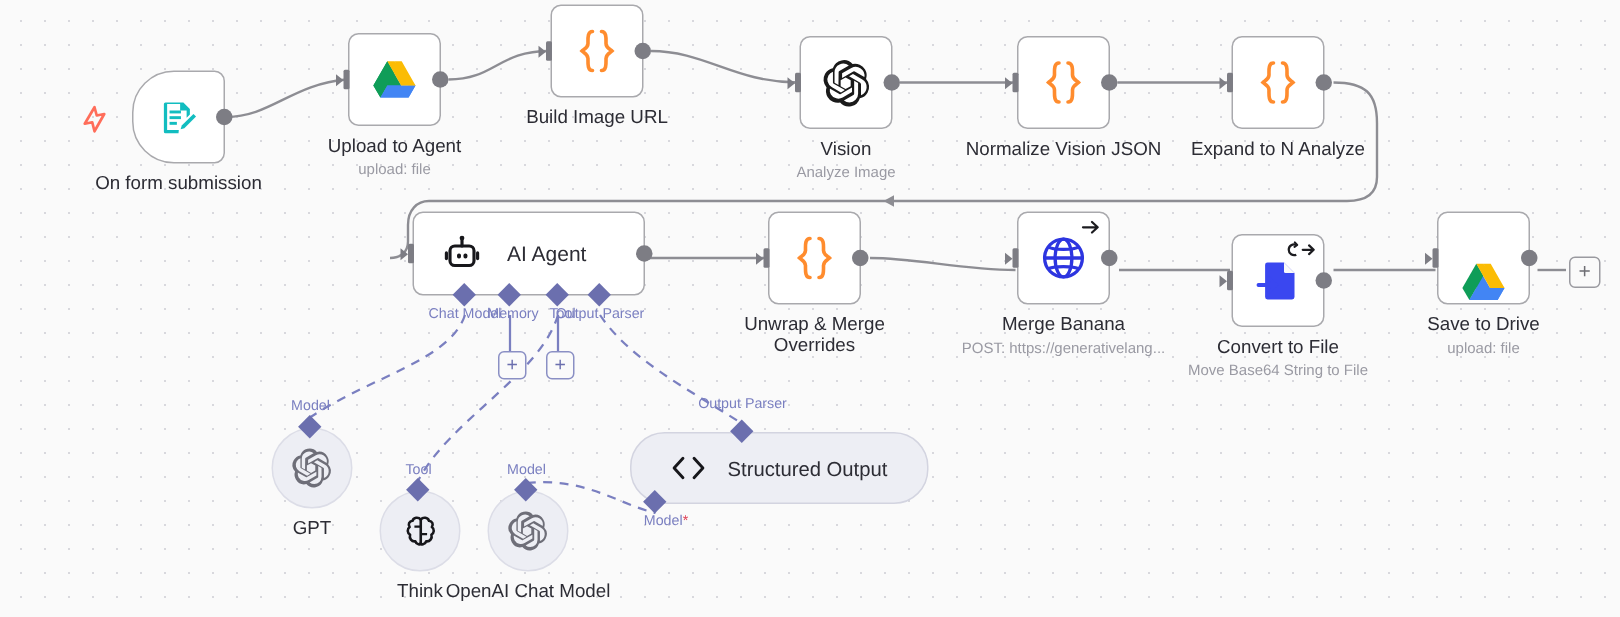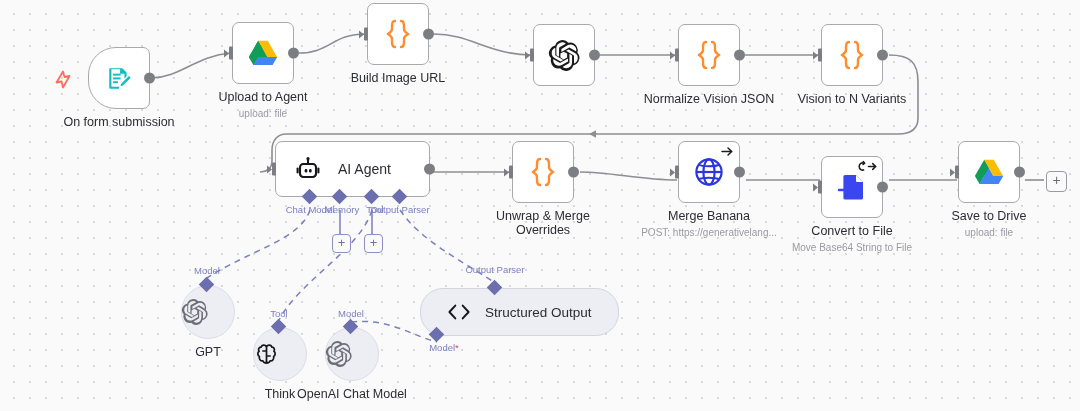--- a/index.html
+++ b/index.html
@@ -137,20 +137,21 @@
 
   
   .circle-node {
     position: absolute;
     width: 52px; height: 52px;
     border-radius: 50%;
     background: #edeef4;
     border: 1px solid #dcdde7;
     display: flex;
     align-items: center;
+    justify-content: center;
     z-index: 4;
   }
   .pill-node {
     position: absolute;
     height: 46px;
     border-radius: 23px;
     background: #edeef4;
     border: 1px solid #d3d4e0;
     display: flex;
     align-items: center;
@@ -308,20 +309,24 @@
   </div>
 
   <div class="node square" style="left:533px; top:24px;">
     <span class="port-in"></span>
     <span>
       <svg width="31" height="31" viewBox="0 0 32 32">
         <path d="M29.3 13.1a7.9 7.9 0 0 0-.7-6.5 8 8 0 0 0-8.6-3.8A8 8 0 0 0 6.4 5.7a7.9 7.9 0 0 0-5.3 3.8 8 8 0 0 0 1 9.4 7.9 7.9 0 0 0 .7 6.5 8 8 0 0 0 8.6 3.8 7.9 7.9 0 0 0 13.6-2.9 7.9 7.9 0 0 0 5.3-3.8 8 8 0 0 0-1-9.4zM17.9 29.2a5.9 5.9 0 0 1-3.8-1.4l.2-.1 6.3-3.6a1 1 0 0 0 .5-.9v-8.9l2.7 1.6v7.3a6 6 0 0 1-5.9 6zM5.1 23.7a5.9 5.9 0 0 1-.7-4l.2.1 6.3 3.6a1 1 0 0 0 1 0l7.7-4.4v3.1l-6.4 3.7a6 6 0 0 1-8.1-2.1zM3.4 10.6a5.9 5.9 0 0 1 3.1-2.6v7.4a1 1 0 0 0 .5.9l7.7 4.4-2.7 1.6-6.4-3.7a6 6 0 0 1-2.2-8zm21.9 5.1l-7.7-4.5 2.7-1.5 6.4 3.7a6 6 0 0 1-.9 10.8v-7.5a1 1 0 0 0-.5-.9zm2.7-4l-.2-.1-6.3-3.7a1 1 0 0 0-1 0l-7.7 4.5V9.2l6.4-3.7a6 6 0 0 1 8.9 6.2zM10.3 17.2l-2.7-1.5V8.4a6 6 0 0 1 9.8-4.6l-.2.1-6.3 3.6a1 1 0 0 0-.5.9zm1.5-3.2l3.4-2 3.5 2v4l-3.5 2-3.4-2z" fill="#1a1a1a"></path>
       </svg>
     </span>
     <span class="port-out"></span>
+    <span class="node-label">
+      <span>Vision</span>
+      <span class="node-sub">Analyze Image</span>
+    </span>
   </div>
 
   <div class="node square" style="left:678px; top:24px;">
     <span class="port-in"></span>
     <span>
       <svg width="28" height="30" viewBox="0 0 28 30">
         <path d="M11 2 C7.5 2 8 7 8 10 C8 13 5 14 4 15 C5 16 8 17 8 20 C8 23 7.5 28 11 28" fill="none" stroke="#ff8c2e" stroke-width="2.4" stroke-linecap="round"></path>
         <path d="M17 2 C20.5 2 20 7 20 10 C20 13 23 14 24 15 C23 16 20 17 20 20 C20 23 20.5 28 17 28" fill="none" stroke="#ff8c2e" stroke-width="2.4" stroke-linecap="round"></path>
       </svg>
     </span>
@@ -331,21 +336,21 @@
 
   <div class="node square" style="left:821px; top:24px;">
     <span class="port-in"></span>
     <span>
       <svg width="28" height="30" viewBox="0 0 28 30">
         <path d="M11 2 C7.5 2 8 7 8 10 C8 13 5 14 4 15 C5 16 8 17 8 20 C8 23 7.5 28 11 28" fill="none" stroke="#ff8c2e" stroke-width="2.4" stroke-linecap="round"></path>
         <path d="M17 2 C20.5 2 20 7 20 10 C20 13 23 14 24 15 C23 16 20 17 20 20 C20 23 20.5 28 17 28" fill="none" stroke="#ff8c2e" stroke-width="2.4" stroke-linecap="round"></path>
       </svg>
     </span>
     <span class="port-out"></span>
-    <span class="node-label">Vision to N Variants</span>
+    <span class="node-label">Expand to N Analyze</span>
   </div>
 
   <div class="node wide" style="left:275px; top:141px;">
     <span class="port-in"></span>
     <span>
       <svg width="28" height="26" viewBox="0 0 28 26">
         <rect x="6" y="8" width="16" height="13" rx="3.2" fill="none" stroke="#17171b" stroke-width="2.1"></rect>
         <rect x="10.7" y="13" width="2.6" height="3.4" rx="1.2" fill="#17171b"></rect>
         <rect x="15" y="13" width="2.6" height="3.4" rx="1.2" fill="#17171b"></rect>
         <path d="M14 8 V4" stroke="#17171b" stroke-width="2.1" stroke-linecap="round"></path>
@@ -425,21 +430,21 @@
         <path d="M2 18 H13 M9 13.6 L13.8 18 L9 22.4" fill="none" stroke="#fafafa" stroke-width="1.1" stroke-linecap="round" stroke-linejoin="round" opacity="0"></path>
       </svg>
     </span>
     <span class="port-out"></span>
     <span class="node-label">
       <span>Convert to File</span>
       <span class="node-sub">Move Base64 String to File</span>
     </span>
   </div>
 
-  <div class="node square" style="left:958px; top:141px;">
+  <div class="node square" style="left:958px; top:141px;align-items:flex-end;">
     <span class="port-in"></span>
     <span>
       <svg width="30" height="27" viewBox="0 0 30 27">
         <path d="M10.2 0.8 L19.8 0.8 L29 17 L24.2 17 L15 0.8 Z" fill="#fbbc04"></path>
         <path d="M10.2 0.8 L19.4 17 L24.2 17 L29 17 L24.4 25 L5.6 25 L10.2 17 Z" fill="#4285f4"></path>
         <path d="M10.2 0.8 L0.9 17 L5.6 25 L14.9 8.8 Z" fill="#0f9d58"></path>
         <path d="M5.6 25 L24.4 25 L29 17 L10.2 17 Z" fill="#4285f4"></path>
         <path d="M15 0.8 L10.2 0.8 L19.4 17 L29 17 Z" fill="#fbbc04"></path>
       </svg>
     </span>

